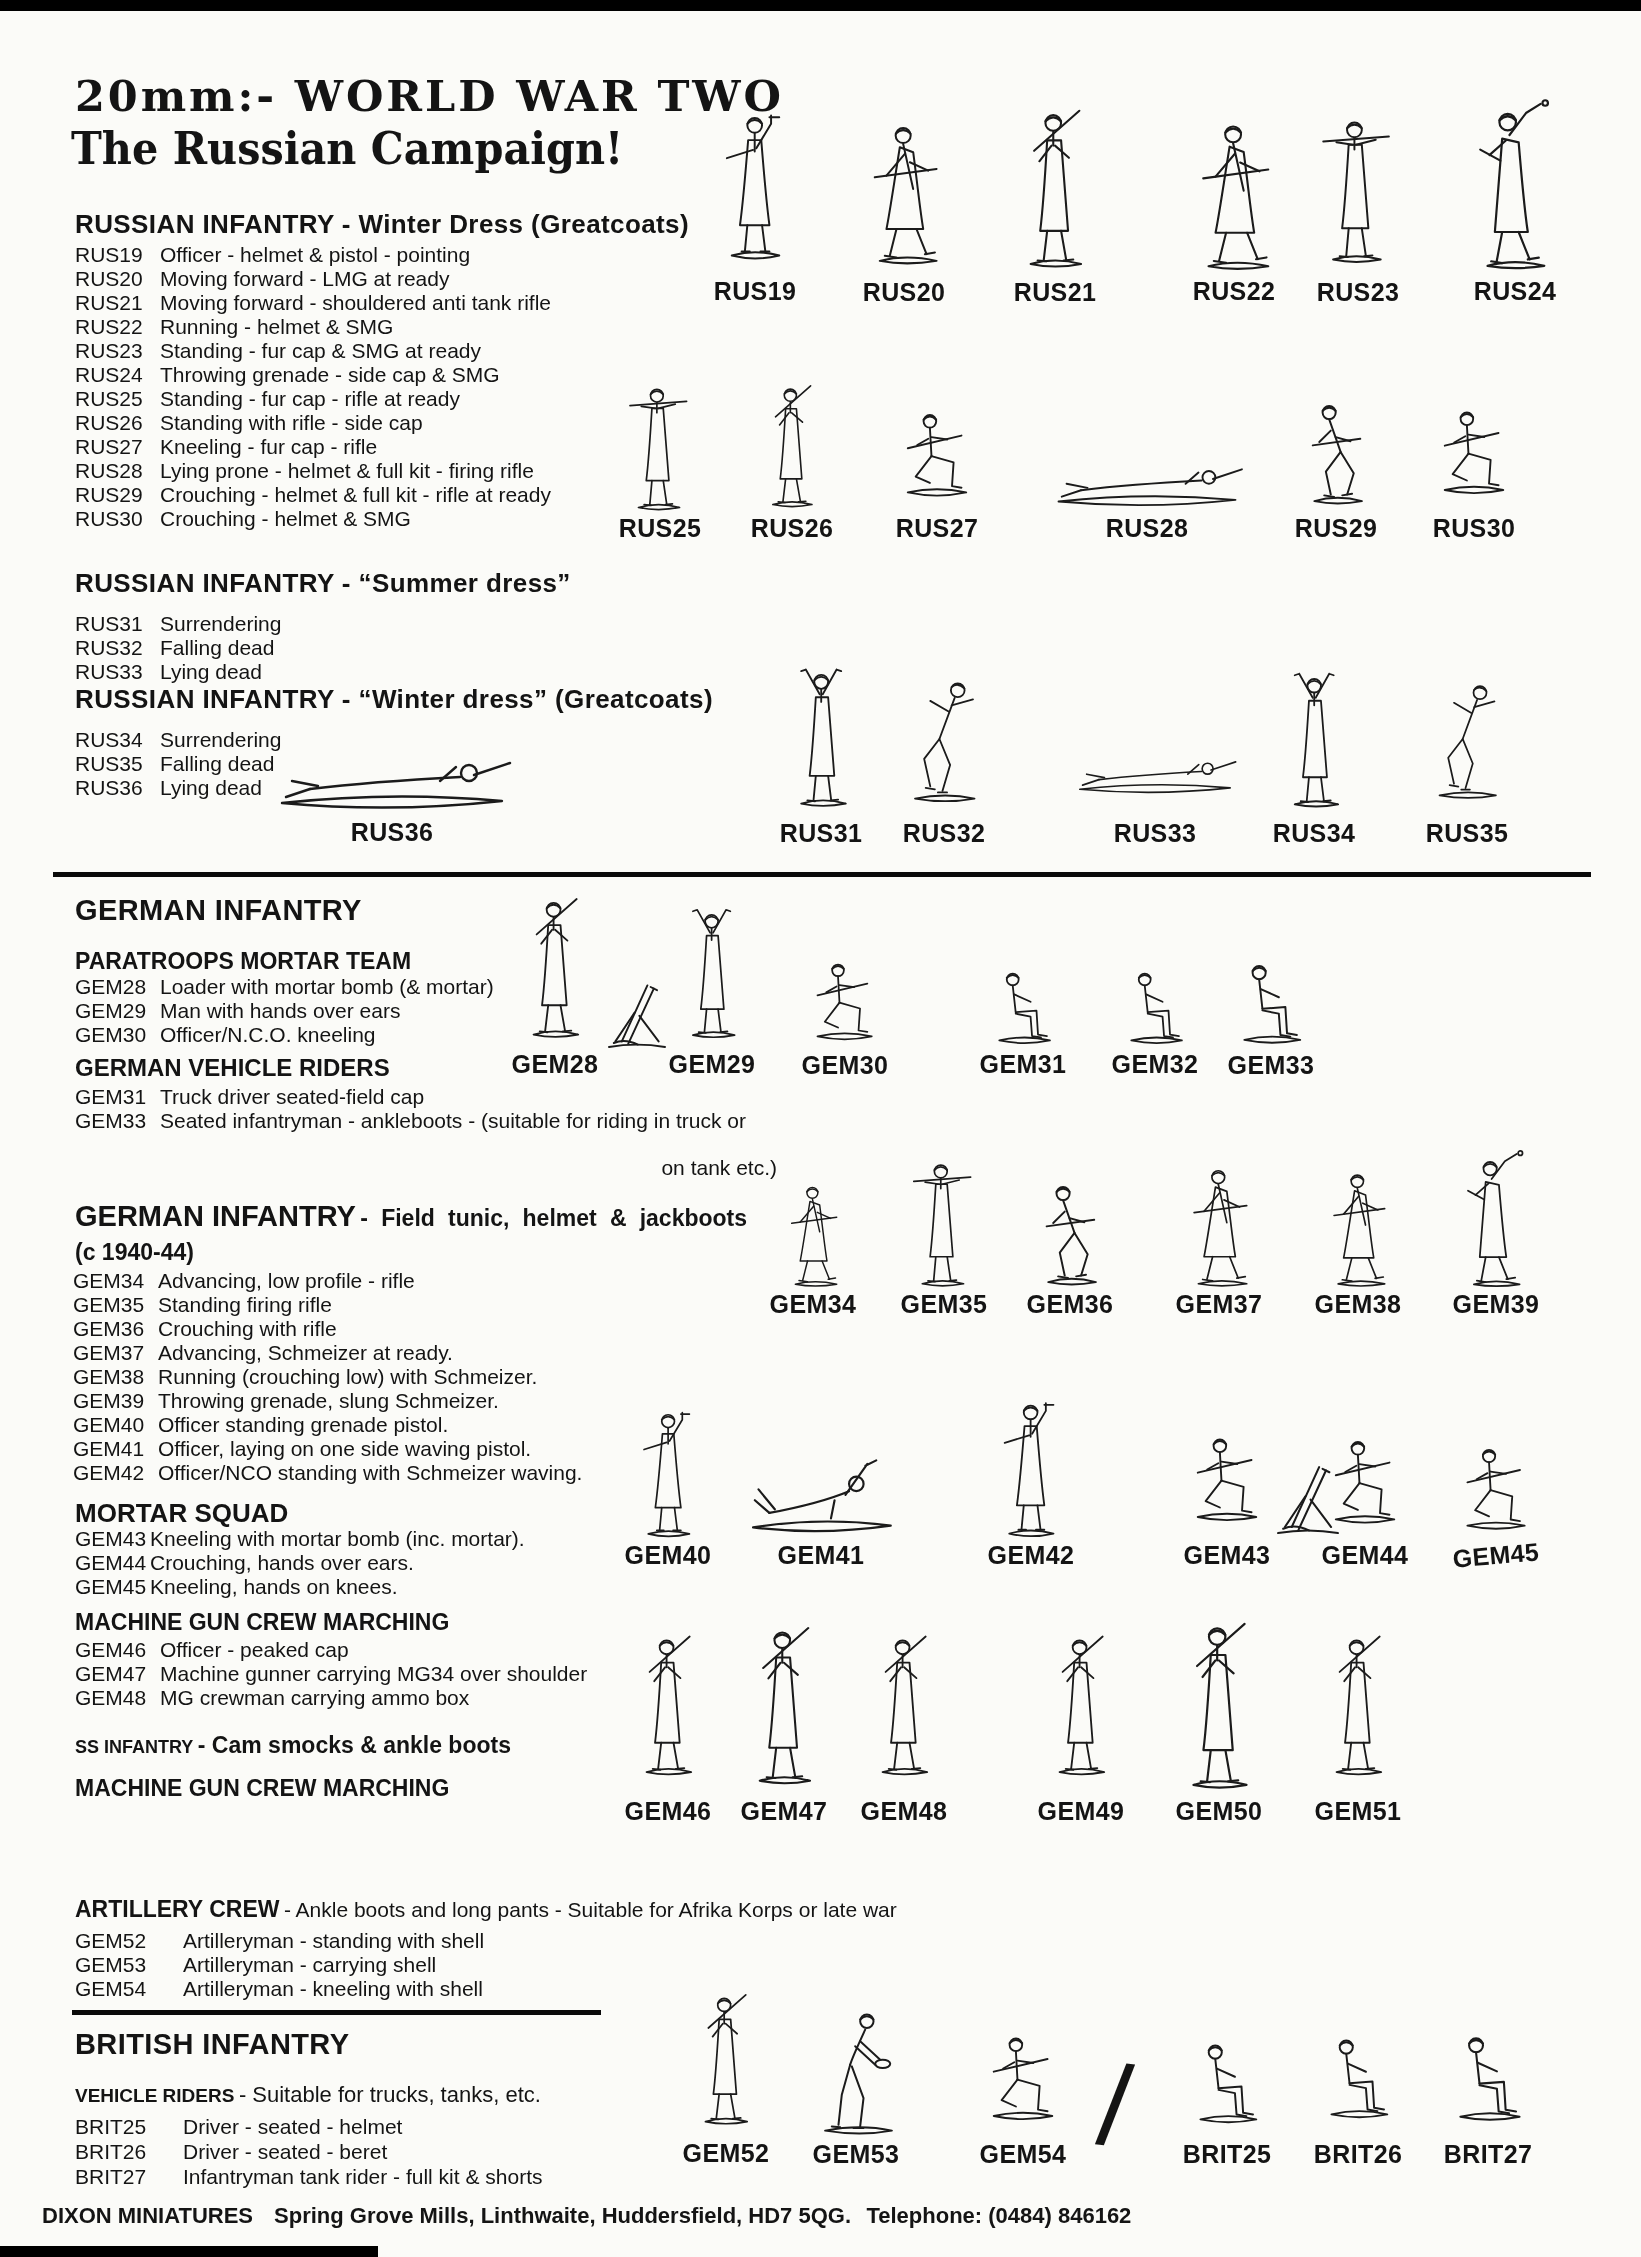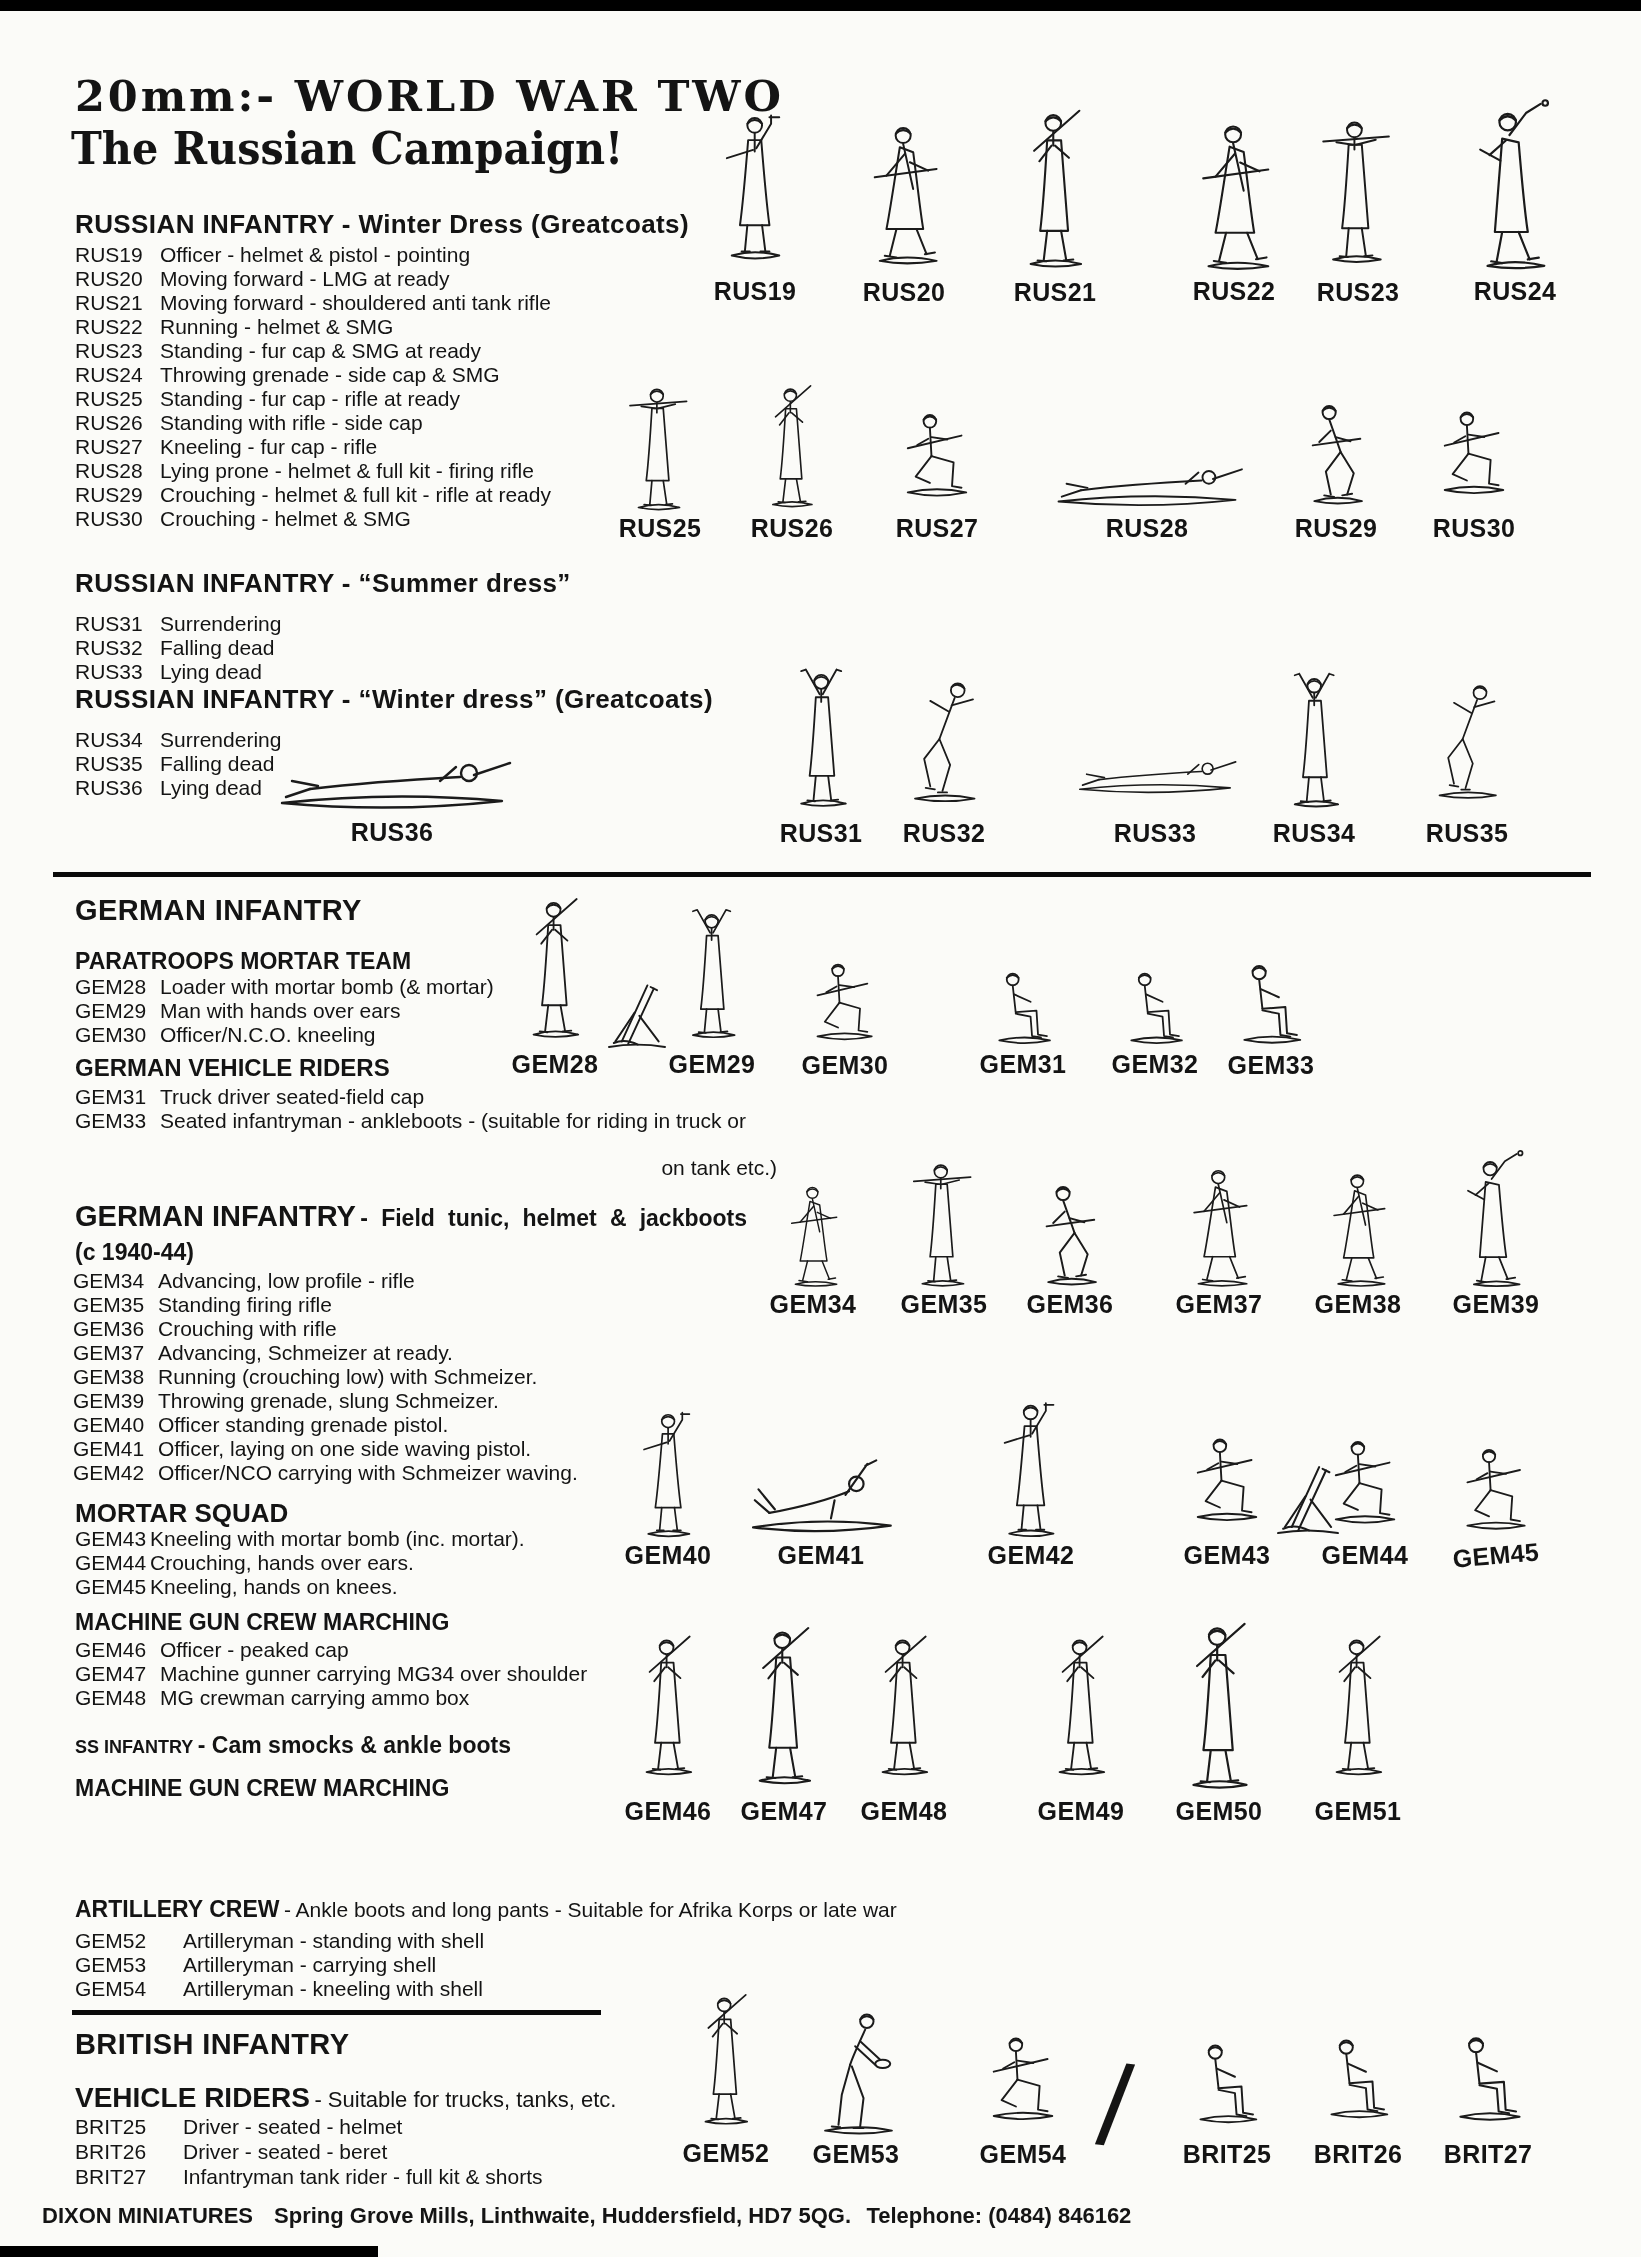--- a/index.html
+++ b/index.html
@@ -334,21 +334,21 @@
 
       <div class="row">
         <span class="code">GEM40</span><span class="desc">Officer standing grenade pistol.</span>
       </div>
 
       <div class="row">
         <span class="code">GEM41</span><span class="desc">Officer, laying on one side waving pistol.</span>
       </div>
 
       <div class="row">
-        <span class="code">GEM42</span><span class="desc">Officer/NCO carrying with Schmeizer waving.</span>
+        <span class="code">GEM42</span><span class="desc">Officer/NCO standing with Schmeizer waving.</span>
       </div>
     </div>
 
   <div class="h2" style="left:75px;top:1498px;font-size:26px">MORTAR SQUAD</div>
   <div class="list" style="left:75px;top:1527px">
 
       <div class="row">
         <span class="code" style="min-width:75px">GEM43</span><span class="desc">Kneeling with mortar bomb (inc. mortar).</span>
       </div>
 
@@ -398,21 +398,21 @@
       </div>
 
       <div class="row">
         <span class="code">GEM54</span><span class="desc">Artilleryman - kneeling with shell</span>
       </div>
     </div>
 
   <div class="hr" style="left:72px;top:2010px;width:529px;height:4.8px"></div>
   <div class="h1 big" style="left:75px;top:2028px">BRITISH INFANTRY</div>
   <div class="mix" style="left:75px;top:2082px">
-    <span class="m-main" style="font-size:28px">VEHICLE RIDERS</span>
+    <span class="m-main" style="font-size:19px">VEHICLE RIDERS</span>
     <span class="m-rest" style="font-size:22px">- Suitable for trucks, tanks, etc.</span>
   </div>
   <div class="list wide" style="left:75px;top:2114px;line-height:25px">
 
       <div class="row">
         <span class="code">BRIT25</span><span class="desc">Driver - seated - helmet</span>
       </div>
 
       <div class="row">
         <span class="code">BRIT26</span><span class="desc">Driver - seated - beret</span>

